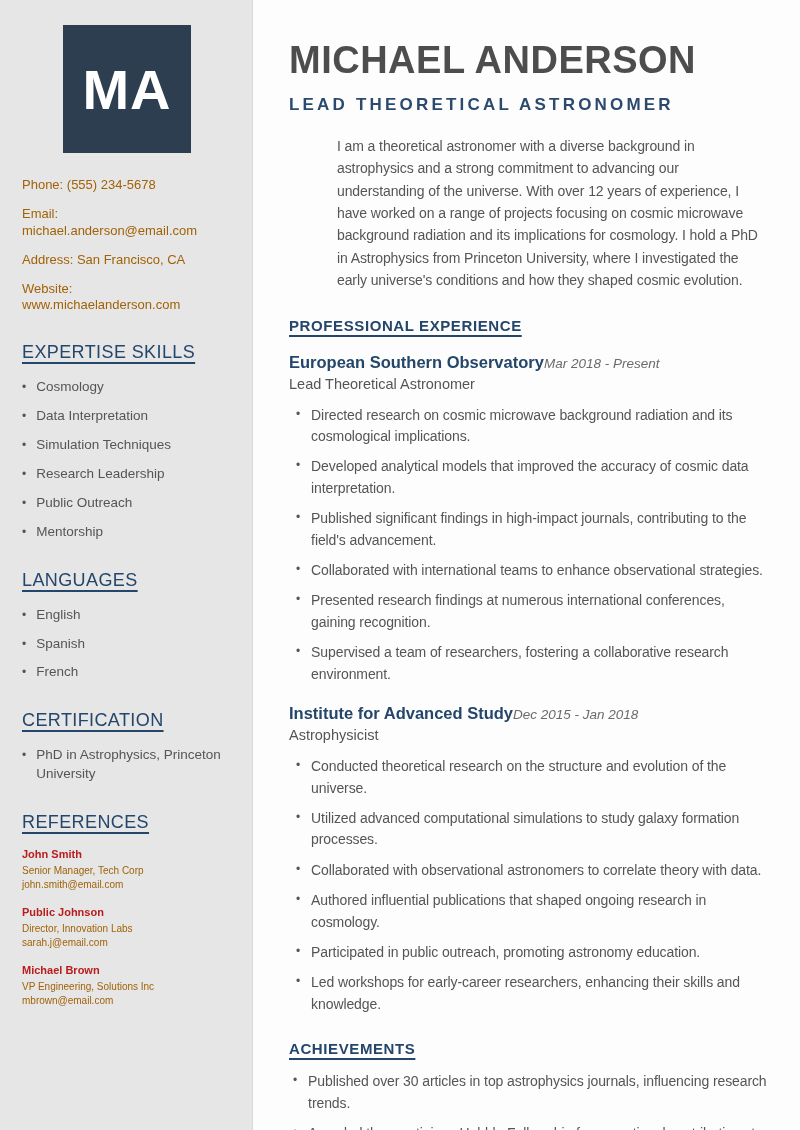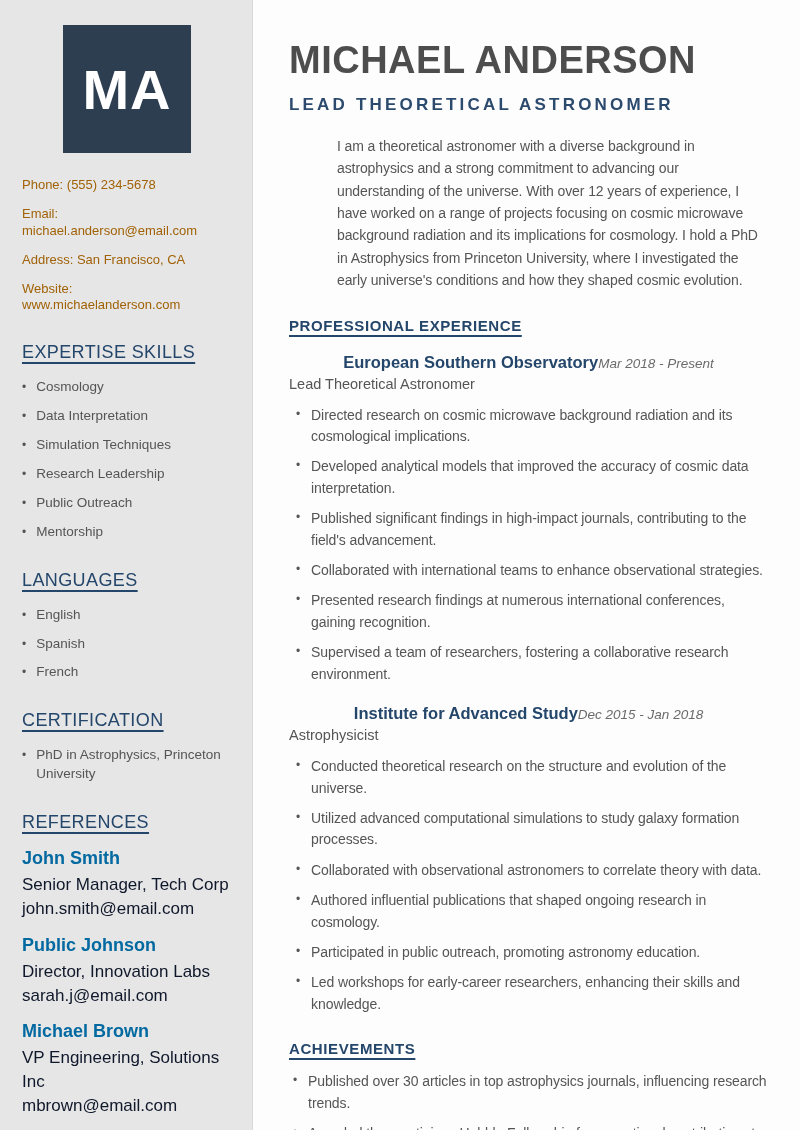--- a/index.html
+++ b/index.html
@@ -41,22 +41,22 @@
     margin-bottom: 15px;
   }
   .side-list .li {
     display: flex; gap: 10px;
     font-size: 13.5px; color: #555555;
     line-height: 1.4; margin-bottom: 10px;
   }
   .dot { color: #555555; flex: 0 0 auto; font-size: 12px; line-height: 1.55; }
 
   .ref { margin-bottom: 14px; }
-  .ref-name { font-size: 18px; font-weight: bold; color: #0369a1; margin-bottom: 4px; }
-  .ref-line { font-size: 17px; color: #0f172a; line-height: 1.4; }
+  .ref-name { font-size: 11px; font-weight: bold; color: #b91c1c; margin-bottom: 4px; }
+  .ref-line { font-size: 10px; color: #a16207; line-height: 1.4; }
 
   
   .main { flex: 1 1 auto; padding: 26px 32px 0 36px; background: #fdfdfd; }
   .name {
     font-size: 38px; font-weight: bold; color: #4d4d4d;
     letter-spacing: 0.5px; line-height: 1.1; margin: 14px 0 0 0;
   }
   .headline {
     font-size: 17px; font-weight: bold; color: #2c4a6e;
     letter-spacing: 3.2px; margin-top: 13px;
@@ -67,21 +67,21 @@
   }
   .main-heading {
     font-size: 15px; font-weight: bold; color: #24466b;
     letter-spacing: 0.6px;
     text-decoration: underline;
     text-decoration-thickness: 1.5px;
     text-underline-offset: 4px;
     margin-top: 25px;
   }
   .job { margin-top: 19px; }
-  .job-head { display: flex; justify-content: center; align-items: baseline; }
+  .job-head { display: flex; justify-content: flex-start; align-items: baseline; }
   .company { font-size: 16.5px; font-weight: bold; color: #24466b; }
   .dates { font-size: 13.5px; font-style: italic; color: #6b6b6b; }
   .role { font-size: 14.5px; color: #555555; margin-top: 4px; }
   .bullets { margin-top: 13px; }
   .bullets .li {
     display: flex; gap: 11px; padding-left: 7px;
     font-size: 14px; color: #555555;
     line-height: 21.4px; margin-bottom: 9px; letter-spacing: -0.1px;
   }
   .ach-list { margin-top: 14px; }

